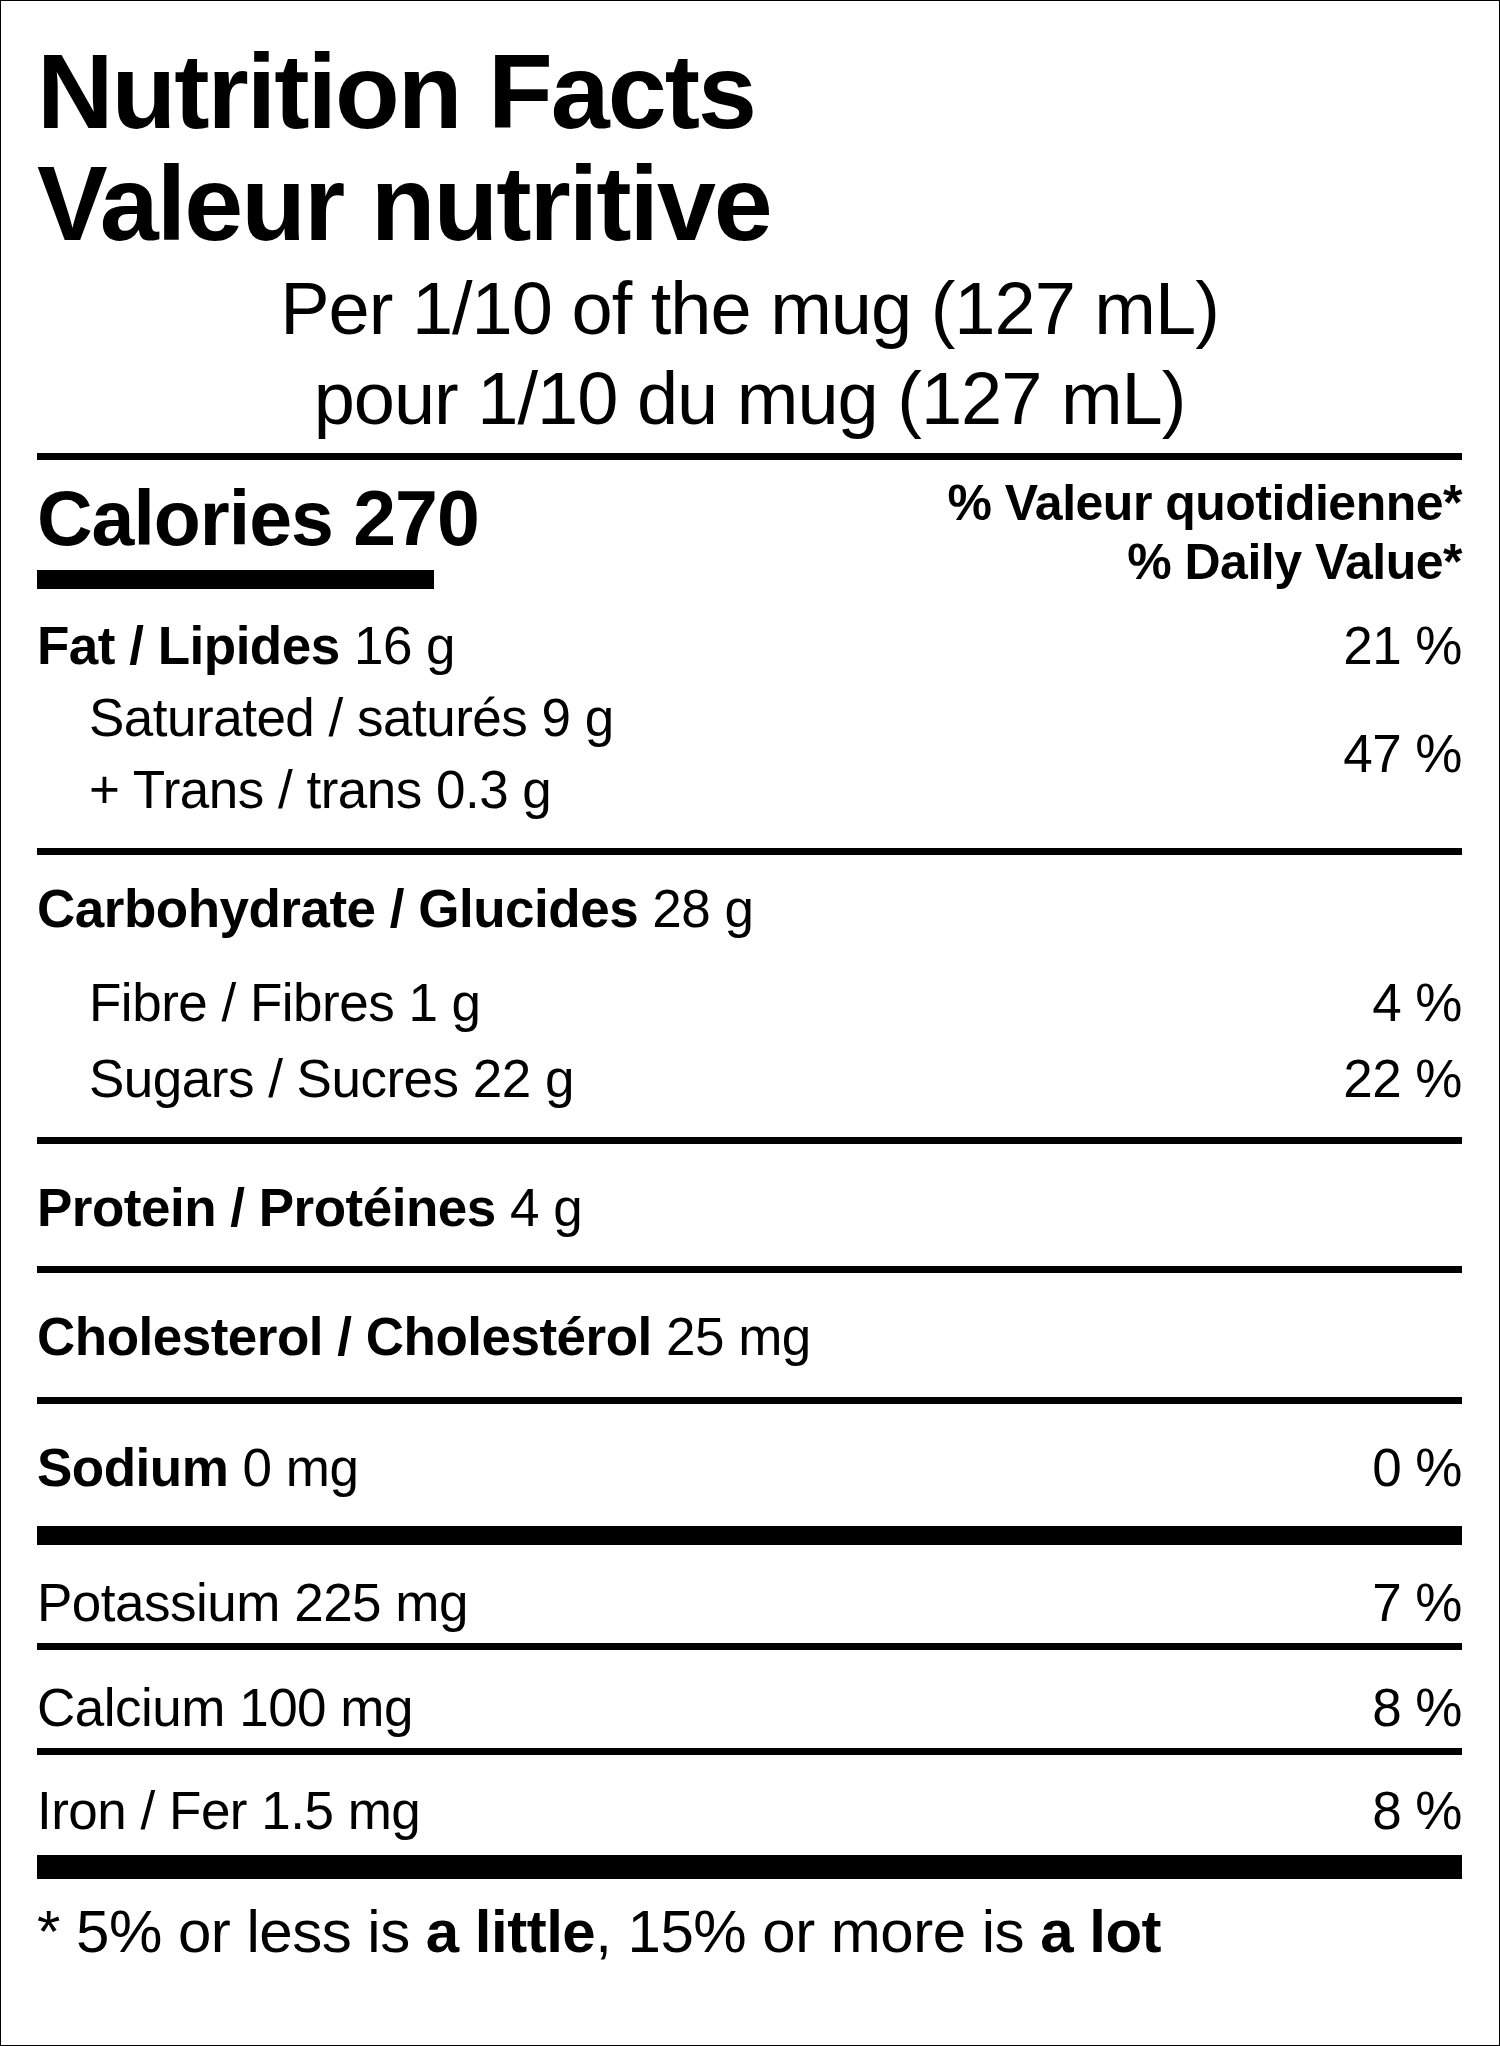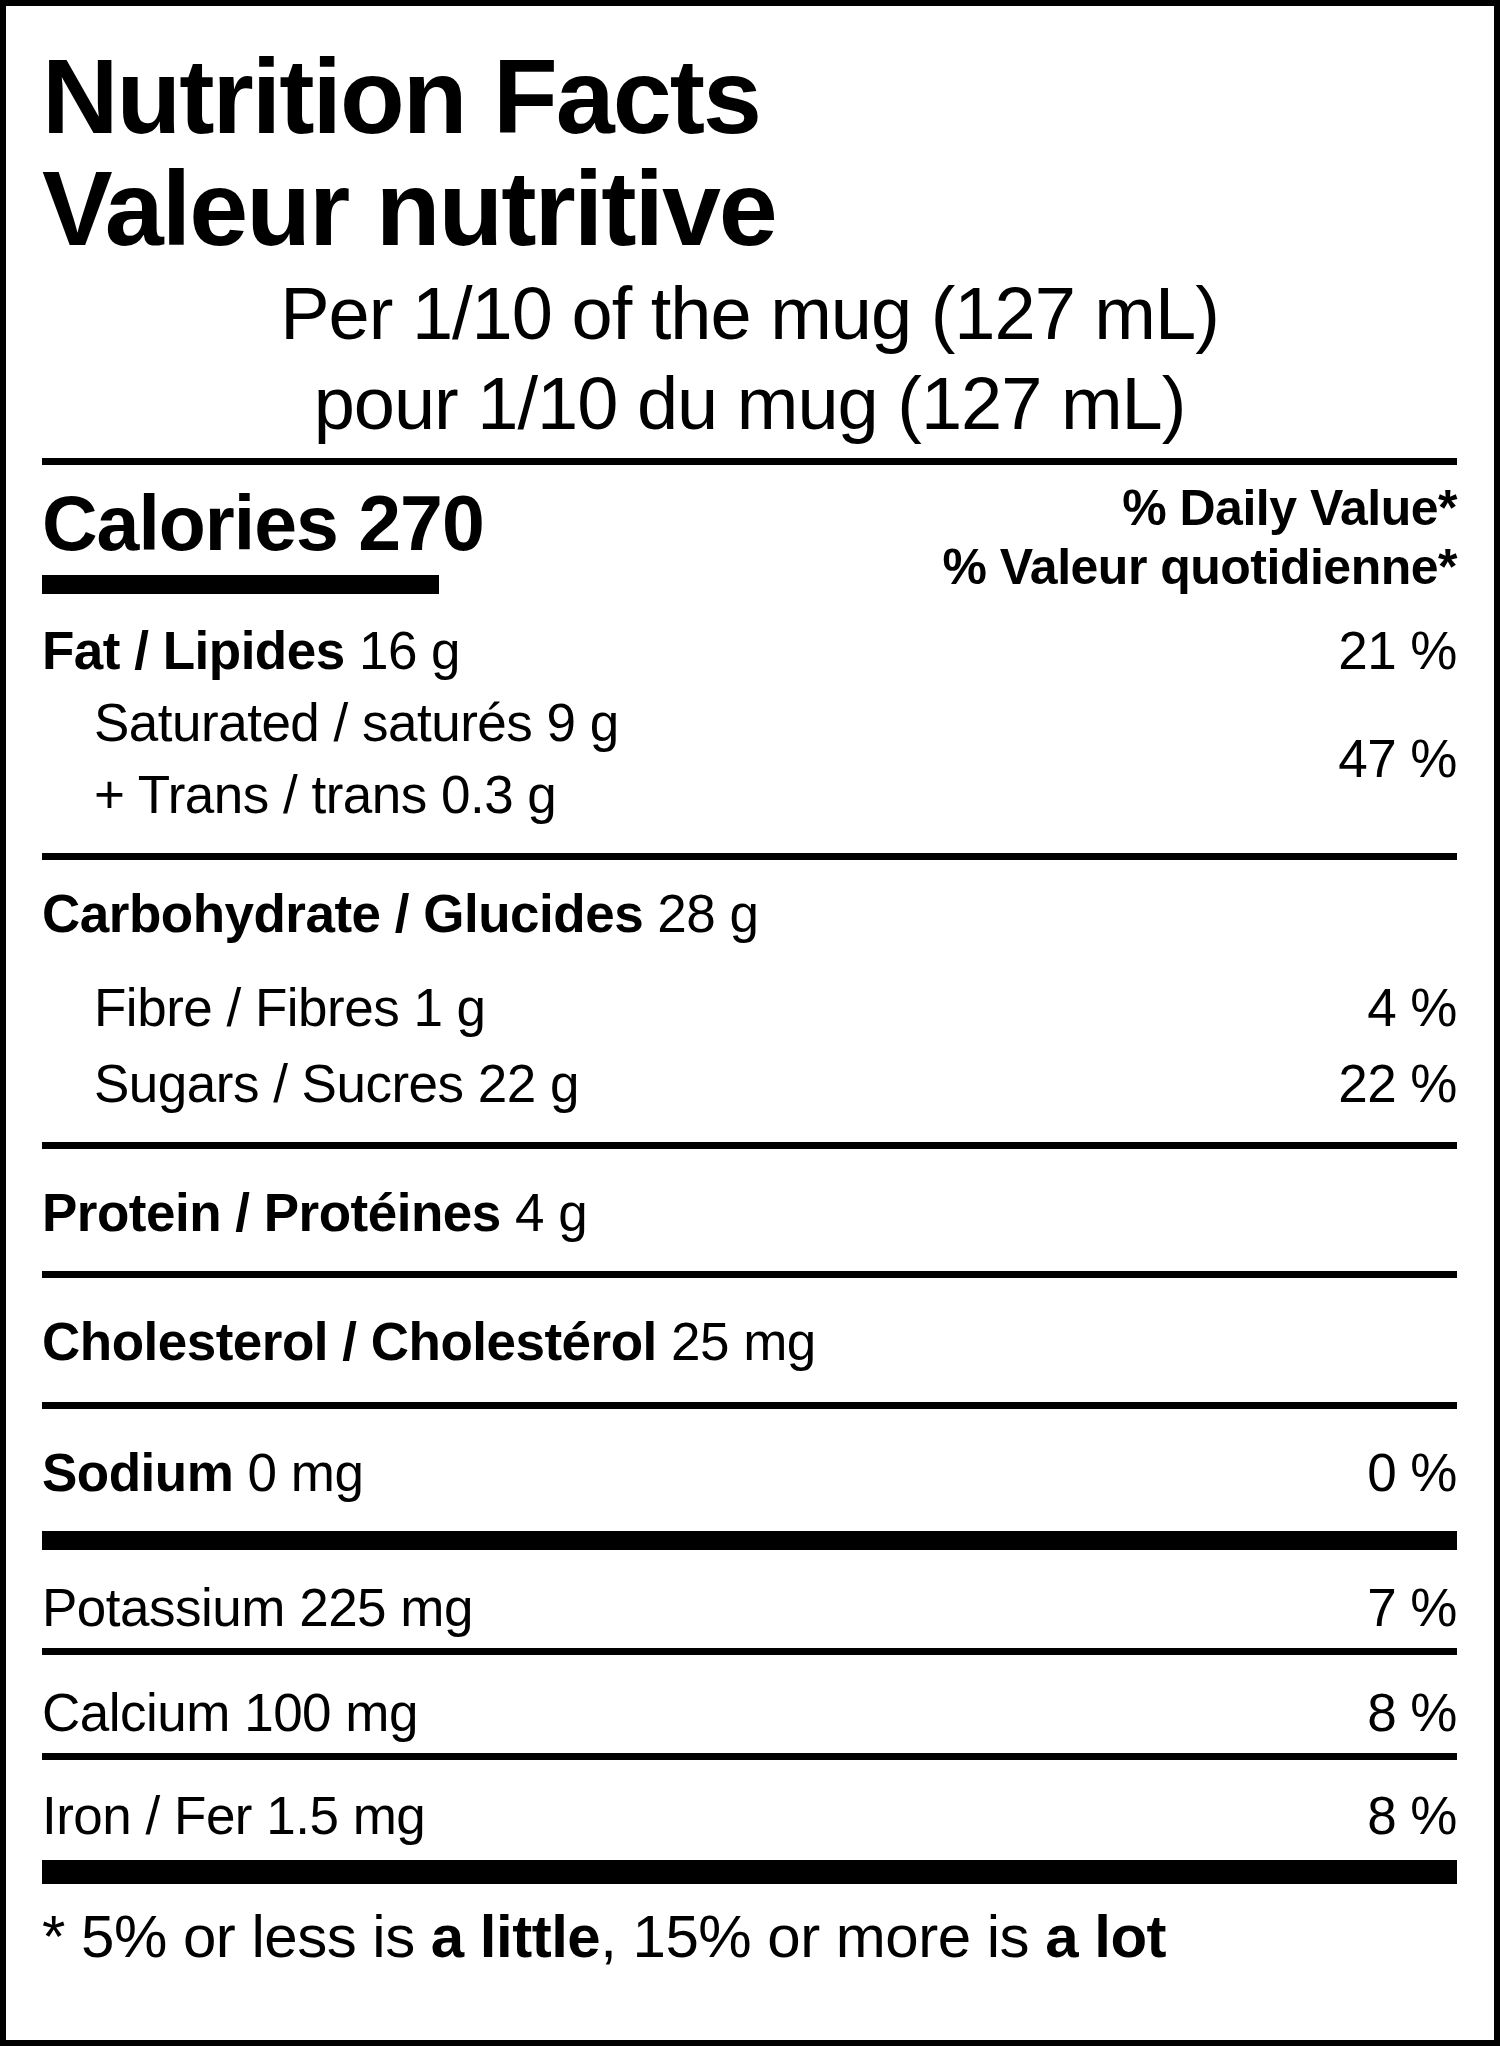--- a/index.html
+++ b/index.html
@@ -1,21 +1,21 @@
 <!DOCTYPE html>
 <html><head>
 <meta charset="utf-8">
 <style>
   html,body{margin:0;padding:0;background:#fff;}
   .sheet{
     position:relative;
     width:1500px;height:2046px;
     box-sizing:border-box;
     background:#ffffff;color:#000000;
-    border:6px solid #000000;
+    border:1px solid #000000;
     padding:34px 37px 0 36px;
     font-family:"Liberation Sans", sans-serif;
     overflow:hidden;
   }
   .title{font-size:106px;font-weight:bold;line-height:112px;letter-spacing:-2px;white-space:nowrap;}
   .serving{font-size:74px;line-height:80px;letter-spacing:-1px;margin-top:10px;white-space:nowrap;text-align:center;}
   .rule{height:7px;background:#000;}
   .bar{height:19px;background:#000;}
   .bar2{height:24px;background:#000;}
   .calrow{display:flex;justify-content:space-between;align-items:flex-start;}
@@ -45,22 +45,22 @@
   <div class="serving">pour 1/10 du mug (127 mL)</div>
 
   <div class="rule mt14"></div>
 
   <div class="calrow mt14">
     <div class="cal-left">
       <div><span>Calories</span> <span>270</span></div>
       <div class="cal-bar"></div>
     </div>
     <div class="dv-head">
+      <div>% Valeur quotidienne*</div>
       <div>% Daily Value*</div>
-      <div>% Valeur quotidienne*</div>
     </div>
   </div>
 
   <div class="row mt18">
     <div><span class="b">Fat / Lipides</span><span> 16 g</span></div>
     <div class="dv">21 %</div>
   </div>
 
   <div class="row twoline">
     <div class="sub">

